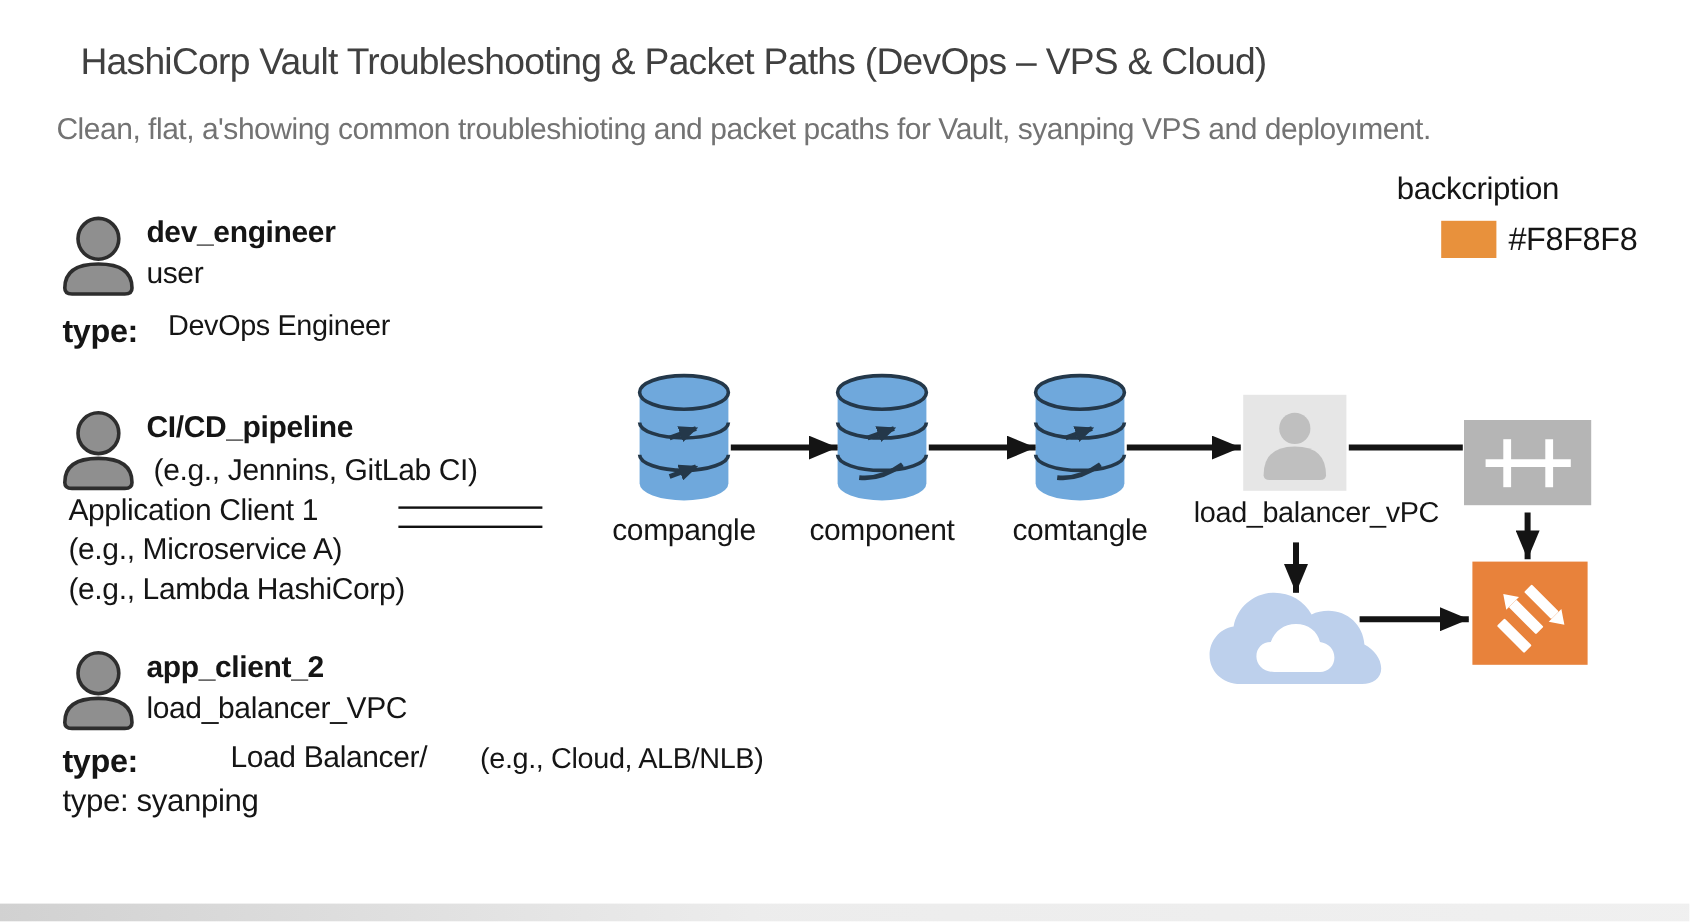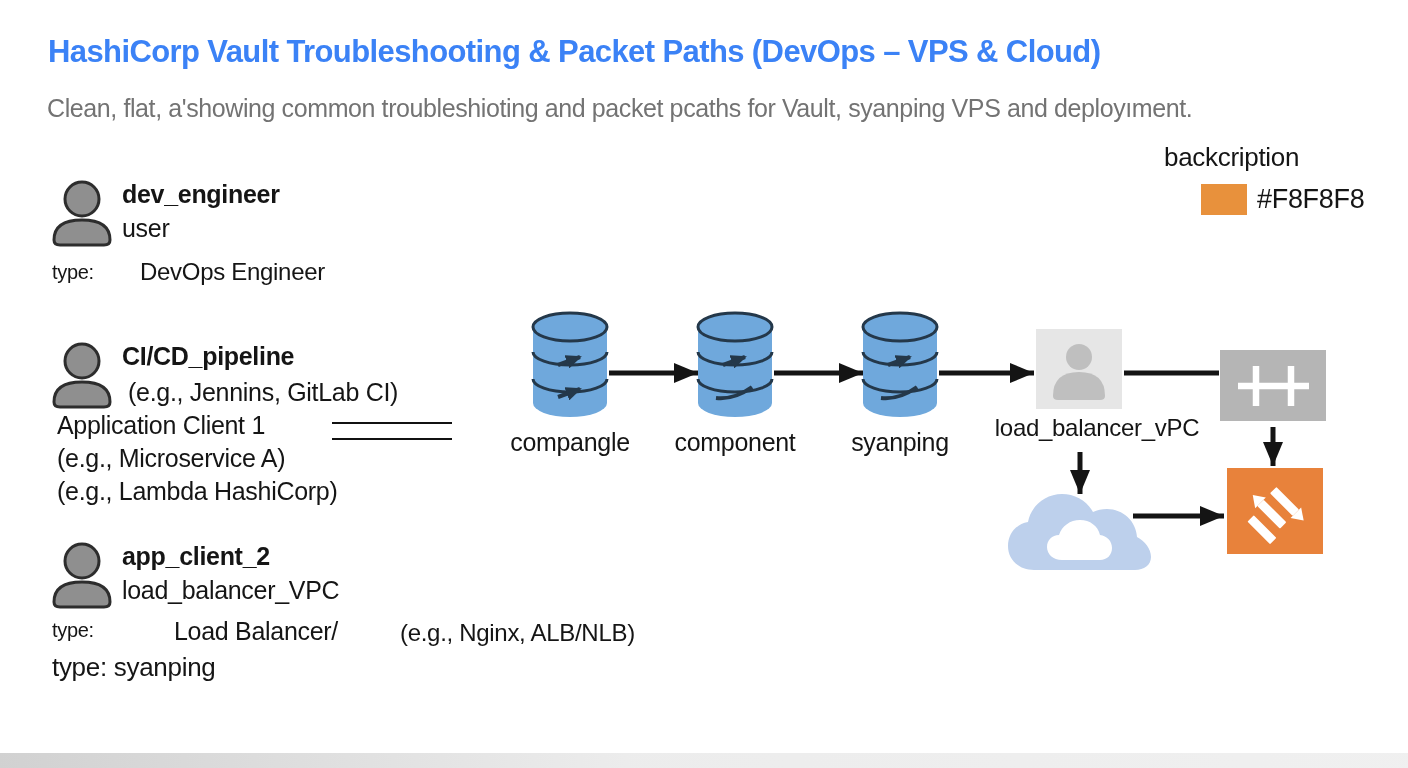--- a/index.html
+++ b/index.html
@@ -3,35 +3,35 @@
 <meta charset="utf-8">
 <style>
   html,body{margin:0;padding:0;}
   body{
     width:1408px;height:768px;position:relative;overflow:hidden;
     background:#ffffff;color:#151515;
     font-family:"Liberation Sans", sans-serif;
   }
   .abs{position:absolute;}
   .title{
-    left:48px;top:34px;font-size:31px;font-weight:700;letter-spacing:-0.6px;color:#3b82f6;
+    left:67px;top:34px;font-size:31px;font-weight:400;letter-spacing:-0.6px;color:#404040;
     white-space:nowrap;
   }
   .subtitle{
     left:47px;top:94px;font-size:25px;font-weight:400;letter-spacing:-0.4px;color:#737373;
     white-space:nowrap;
   }
   .legend-title{left:1164px;top:142px;font-size:26px;letter-spacing:-0.3px;}
   .legend-row{left:1201px;top:184px;display:flex;align-items:center;gap:10px;}
   .legend-swatch{width:46px;height:31px;display:inline-block;}
   .legend-label{font-size:27px;letter-spacing:-0.3px;}
   .actor-name{font-size:25px;font-weight:700;letter-spacing:-0.3px;white-space:nowrap;}
   .actor-role{font-size:25px;font-weight:400;letter-spacing:-0.3px;white-space:nowrap;text-align:right;}
   .plain{font-size:25px;letter-spacing:-0.3px;white-space:nowrap;}
-  .type-label{font-size:20px;letter-spacing:-0.3px;}
+  .type-label{font-size:27px;letter-spacing:-0.3px;font-weight:bold;}
   .node-label{font-size:25px;letter-spacing:-0.3px;text-align:center;white-space:nowrap;}
   .double-rule{width:120px;height:14px;border-top:2.5px solid #111;border-bottom:2.5px solid #111;}
   .bottom-shadow{
     left:0;bottom:0;width:1408px;height:15px;
     background:linear-gradient(to right,#c9c9c9,#e9e9e9 45%,#ededed);
     opacity:.85;
   }
   svg{position:absolute;left:0;top:0;}
 </style>
 </head>
@@ -54,27 +54,27 @@
 <div class="abs actor-name" style="left:122px;top:342px">CI/CD_pipeline</div>
 <div class="abs actor-role" style="left:128px;top:378px">(e.g., Jennins, GitLab CI)</div>
 <div class="abs plain" style="left:57px;top:411px">Application Client 1</div>
 <div class="abs double-rule" style="left:332px;top:422px"></div>
 <div class="abs plain" style="left:57px;top:444px">(e.g., Microservice A)</div>
 <div class="abs plain" style="left:57px;top:477px">(e.g., Lambda HashiCorp)</div>
 
 <div class="abs actor-name" style="left:122px;top:542px">app_client_2</div>
 <div class="abs actor-role" style="left:122px;top:576px">load_balancer_VPC</div>
 <div class="abs type-label" style="left:52px;top:619px">type:</div>
-<div class="abs plain" style="left:174px;top:617px">Load Balancer/</div>
-<div class="abs plain" style="left:400px;top:619px;font-size:24px">(e.g., Nginx, ALB/NLB)</div>
+<div class="abs plain" style="left:192px;top:617px">Load Balancer/</div>
+<div class="abs plain" style="left:400px;top:619px;font-size:24px">(e.g., Cloud, ALB/NLB)</div>
 <div class="abs plain" style="left:52px;top:652px;font-size:26px">type: syanping</div>
 
 <div class="abs node-label" style="left:500px;top:428px;width:140px">compangle</div>
 <div class="abs node-label" style="left:665px;top:428px;width:140px">component</div>
-<div class="abs node-label" style="left:830px;top:428px;width:140px">syanping</div>
+<div class="abs node-label" style="left:830px;top:428px;width:140px">comtangle</div>
 <div class="abs node-label" style="left:985px;top:414px;width:224px;font-size:24px">load_balancer_vPC</div>
 
 <svg width="1408" height="768" viewBox="0 0 1408 768">
   <defs>
     <marker id="mBlack" markerUnits="userSpaceOnUse" markerWidth="24" markerHeight="20" refX="24" refY="10" orient="auto">
       <polygon points="0,0 24,10 0,20" fill="#141414"></polygon>
     </marker>
     <marker id="mDb" markerUnits="userSpaceOnUse" markerWidth="16" markerHeight="14" refX="14" refY="7" orient="auto">
       <polygon points="0,0 16,7 0,14" fill="#24384A"></polygon>
     </marker>

